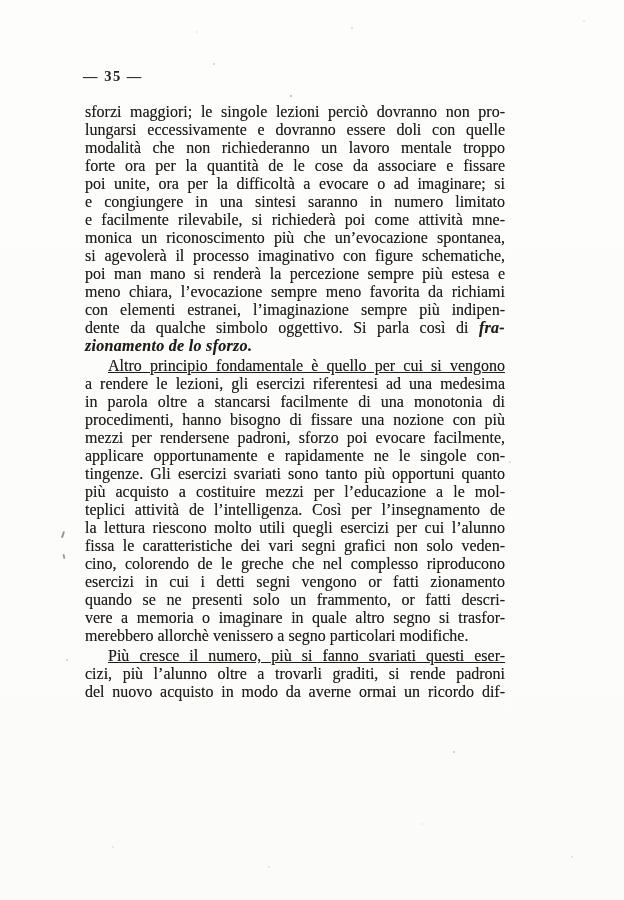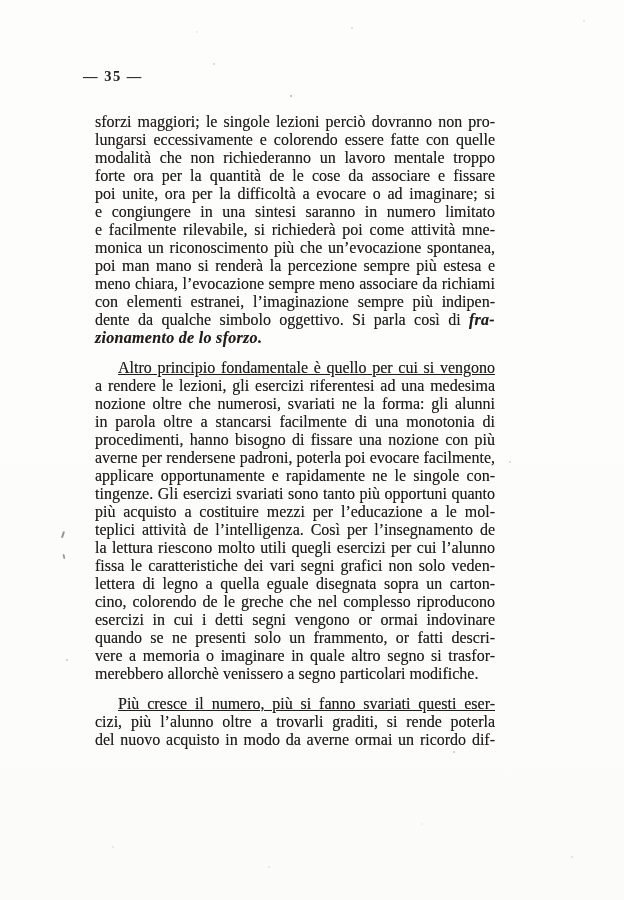--- a/index.html
+++ b/index.html
@@ -33,21 +33,21 @@
   }
   .text-block {
     position: absolute;
     top: 101px;
     left: 83px;
     width: 424px;
     font-size: 16px;
     line-height: 18px;
     text-shadow: 0 0 0.4px rgba(33, 29, 25, 0.55);
   }
-  .paragraph { margin: 12px; }
+  .paragraph { margin: 2px; }
   .line {
     text-align: justify;
     text-align-last: justify;
     white-space: normal;
     height: 18px;
     overflow: visible;
   }
   .line.flush { text-align-last: left; }
   .line.indent { text-indent: 23px; text-decoration: underline; }
   .em {
@@ -96,55 +96,54 @@
 </head>
 <body>
 
 <div class="paper"></div>
 
 <div class="page-number">— 35 —</div>
 
 <div class="text-block">
     <div class="paragraph">
       <div class="line"><span class="rm">sforzi maggiori; le singole lezioni perciò dovranno non pro-</span></div>
-      <div class="line"><span class="rm">lungarsi eccessivamente e colorendo essere fatte con quelle</span></div>
+      <div class="line"><span class="rm">lungarsi eccessivamente e dovranno essere doli con quelle</span></div>
       <div class="line"><span class="rm">modalità che non richiederanno un lavoro mentale troppo</span></div>
       <div class="line"><span class="rm">forte ora per la quantità de le cose da associare e fissare</span></div>
       <div class="line"><span class="rm">poi unite, ora per la difficoltà a evocare o ad imaginare; si</span></div>
       <div class="line"><span class="rm">e congiungere in una sintesi saranno in numero limitato</span></div>
       <div class="line"><span class="rm">e facilmente rilevabile, si richiederà poi come attività mne-</span></div>
       <div class="line"><span class="rm">monica un riconoscimento più che un’evocazione spontanea,</span></div>
+      <div class="line"><span class="rm">si agevolerà il processo imaginativo con figure schematiche,</span></div>
       <div class="line"><span class="rm">poi man mano si renderà la percezione sempre più estesa e</span></div>
-      <div class="line"><span class="rm">meno chiara, l’evocazione sempre meno associare da richiami</span></div>
+      <div class="line"><span class="rm">meno chiara, l’evocazione sempre meno favorita da richiami</span></div>
       <div class="line"><span class="rm">con elementi estranei, l’imaginazione sempre più indipen-</span></div>
       <div class="line"><span class="rm">dente da qualche simbolo oggettivo. Si parla così di </span><span class="em">fra-</span></div>
       <div class="line flush"><span class="em">zionamento de lo sforzo.</span></div>
     </div>
     <div class="paragraph">
       <div class="line indent"><span class="rm">Altro principio fondamentale è quello per cui si vengono</span></div>
       <div class="line"><span class="rm">a rendere le lezioni, gli esercizi riferentesi ad una medesima</span></div>
-      <div class="line"><span class="rm">nozione oltre che numerosi, svariati ne la forma: gli alunni</span></div>
       <div class="line"><span class="rm">in parola oltre a stancarsi facilmente di una monotonia di</span></div>
       <div class="line"><span class="rm">procedimenti, hanno bisogno di fissare una nozione con più</span></div>
-      <div class="line"><span class="rm">averne per rendersene padroni, poterla poi evocare facilmente,</span></div>
+      <div class="line"><span class="rm">mezzi per rendersene padroni, sforzo poi evocare facilmente,</span></div>
       <div class="line"><span class="rm">applicare opportunamente e rapidamente ne le singole con-</span></div>
       <div class="line"><span class="rm">tingenze. Gli esercizi svariati sono tanto più opportuni quanto</span></div>
       <div class="line"><span class="rm">più acquisto a costituire mezzi per l’educazione a le mol-</span></div>
       <div class="line"><span class="rm">teplici attività de l’intelligenza. Così per l’insegnamento de</span></div>
       <div class="line"><span class="rm">la lettura riescono molto utili quegli esercizi per cui l’alunno</span></div>
       <div class="line"><span class="rm">fissa le caratteristiche dei vari segni grafici non solo veden-</span></div>
-      <div class="line"><span class="rm">lettera di legno a quella eguale disegnata sopra un carton-</span></div>
       <div class="line"><span class="rm">cino, colorendo de le greche che nel complesso riproducono</span></div>
-      <div class="line"><span class="rm">esercizi in cui i detti segni vengono or ormai indovinare</span></div>
+      <div class="line"><span class="rm">esercizi in cui i detti segni vengono or fatti zionamento</span></div>
       <div class="line"><span class="rm">quando se ne presenti solo un frammento, or fatti descri-</span></div>
       <div class="line"><span class="rm">vere a memoria o imaginare in quale altro segno si trasfor-</span></div>
       <div class="line flush"><span class="rm">merebbero allorchè venissero a segno particolari modifiche.</span></div>
     </div>
     <div class="paragraph">
       <div class="line indent"><span class="rm">Più cresce il numero, più si fanno svariati questi eser-</span></div>
-      <div class="line"><span class="rm">cizi, più l’alunno oltre a trovarli graditi, si rende poterla</span></div>
+      <div class="line"><span class="rm">cizi, più l’alunno oltre a trovarli graditi, si rende padroni</span></div>
       <div class="line"><span class="rm">del nuovo acquisto in modo da averne ormai un ricordo dif-</span></div>
     </div>
   </div>
 
 <div class="speckles"></div>
 <div class="margin-mark-1"></div>
 <div class="margin-mark-2"></div>
 
 </body></html>

